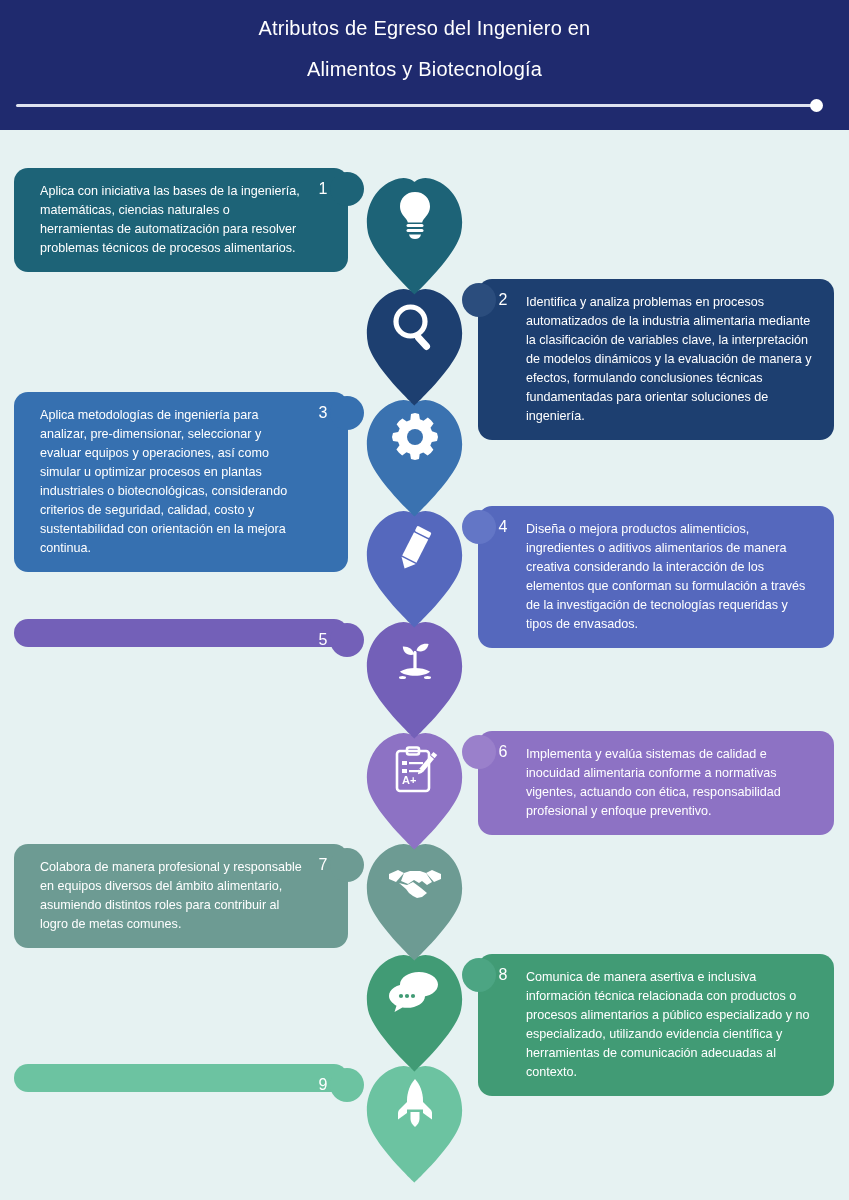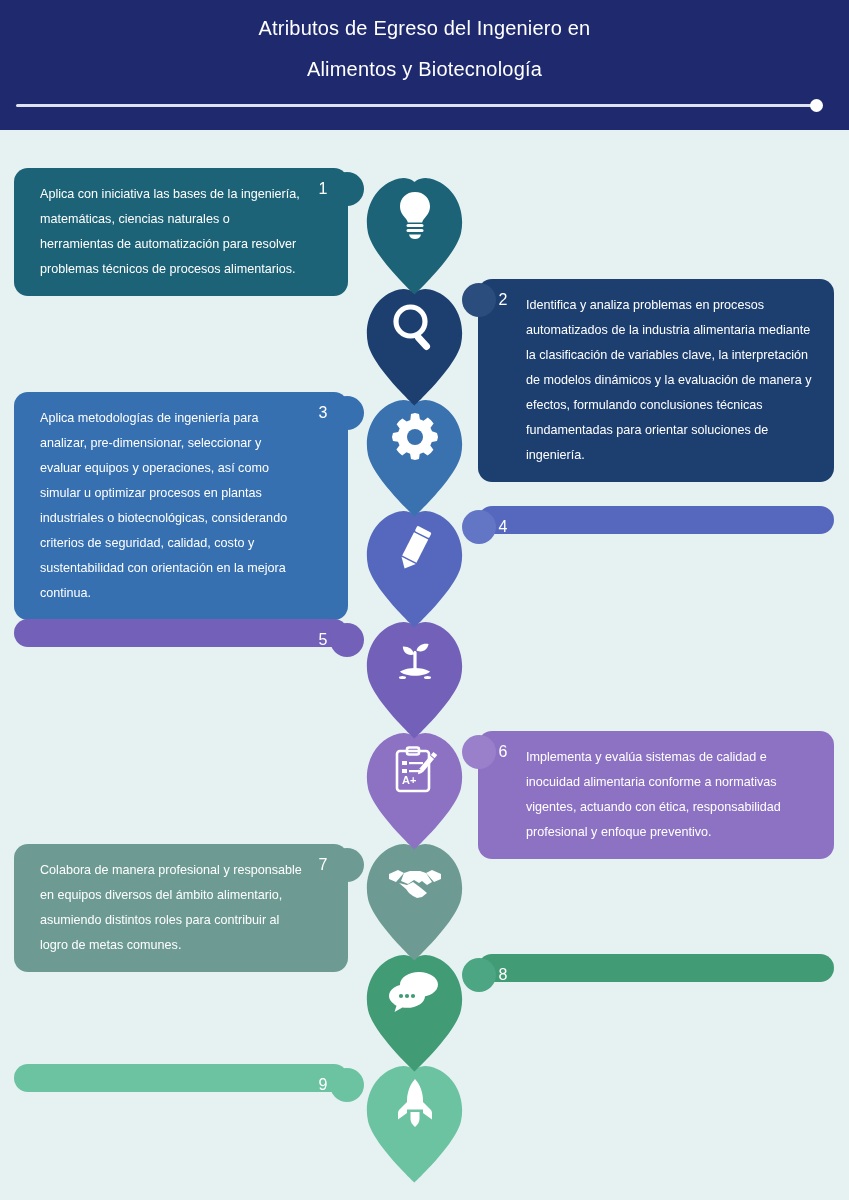--- a/index.html
+++ b/index.html
@@ -48,21 +48,21 @@
   .pin-icon svg{display:block;}
 
   
   .card{
     position:absolute;
     border-radius:14px;
     color:#ffffff;
     box-sizing:border-box;
   }
   .card-text{
-    font-size:12.6px;line-height:25px;color:#ffffff;
+    font-size:12.6px;line-height:19px;color:#ffffff;
     white-space:normal;
   }
   .card-left{
     left:14px;width:334px;
     padding:14px 46px 14px 26px;
   }
   .card-right{
     left:478px;width:356px;
     padding:14px 22px 14px 48px;
   }
@@ -241,38 +241,40 @@
         <div class="card-text">Identifica y analiza problemas en procesos automatizados de la industria alimentaria mediante la clasificación de variables clave, la interpretación de modelos dinámicos y la evaluación de manera y efectos, formulando conclusiones técnicas fundamentadas para orientar soluciones de ingeniería.</div>
       </div>
       <div class="card card-left" style="top: 392px; background: rgb(54, 112, 176); z-index: 10;">
         <div class="num num-right" style="background: rgb(54, 112, 176);"></div>
         <div class="num-inner" style="right: 8px; top: 4px;">3</div>
         <div class="card-text">Aplica metodologías de ingeniería para analizar, pre-dimensionar, seleccionar y evaluar equipos y operaciones, así como simular u optimizar procesos en plantas industriales o biotecnológicas, considerando criterios de seguridad, calidad, costo y sustentabilidad con orientación en la mejora continua.</div>
       </div>
       <div class="card card-right" style="top: 506px; background: rgb(85, 104, 189); z-index: 10;">
         <div class="num num-left" style="background: rgb(99, 118, 198);"></div>
         <div class="num-inner" style="left: 8px; top: 4px;">4</div>
+        <div class="card-text">Diseña o mejora productos alimenticios, ingredientes o aditivos alimentarios de manera creativa considerando la interacción de los elementos que conforman su formulación a través de la investigación de tecnologías requeridas y tipos de envasados.</div>
       </div>
       <div class="card card-left" style="top: 619px; background: rgb(115, 96, 184); z-index: 10;">
         <div class="num num-right" style="background: rgb(115, 96, 184);"></div>
         <div class="num-inner" style="right: 8px; top: 4px;">5</div>
       </div>
       <div class="card card-right" style="top: 731px; background: rgb(141, 114, 196); z-index: 10;">
         <div class="num num-left" style="background: rgb(154, 128, 203);"></div>
         <div class="num-inner" style="left: 8px; top: 4px;">6</div>
         <div class="card-text">Implementa y evalúa sistemas de calidad e inocuidad alimentaria conforme a normativas vigentes, actuando con ética, responsabilidad profesional y enfoque preventivo.</div>
       </div>
       <div class="card card-left" style="top: 844px; background: rgb(109, 155, 147); z-index: 10;">
         <div class="num num-right" style="background: rgb(109, 155, 147);"></div>
         <div class="num-inner" style="right: 8px; top: 4px;">7</div>
         <div class="card-text">Colabora de manera profesional y responsable en equipos diversos del ámbito alimentario, asumiendo distintos roles para contribuir al logro de metas comunes.</div>
       </div>
       <div class="card card-right" style="top: 954px; background: rgb(65, 155, 117); z-index: 10;">
         <div class="num num-left" style="background: rgb(76, 165, 131);"></div>
         <div class="num-inner" style="left: 8px; top: 4px;">8</div>
+        <div class="card-text">Comunica de manera asertiva e inclusiva información técnica relacionada con productos o procesos alimentarios a público especializado y no especializado, utilizando evidencia científica y herramientas de comunicación adecuadas al contexto.</div>
       </div>
       <div class="card card-left" style="top: 1064px; background: rgb(108, 195, 161); z-index: 10;">
         <div class="num num-right" style="background: rgb(108, 195, 161);"></div>
         <div class="num-inner" style="right: 8px; top: 4px;">9</div>
       </div>
     </div>
 
 </div>
 
 </body></html>

